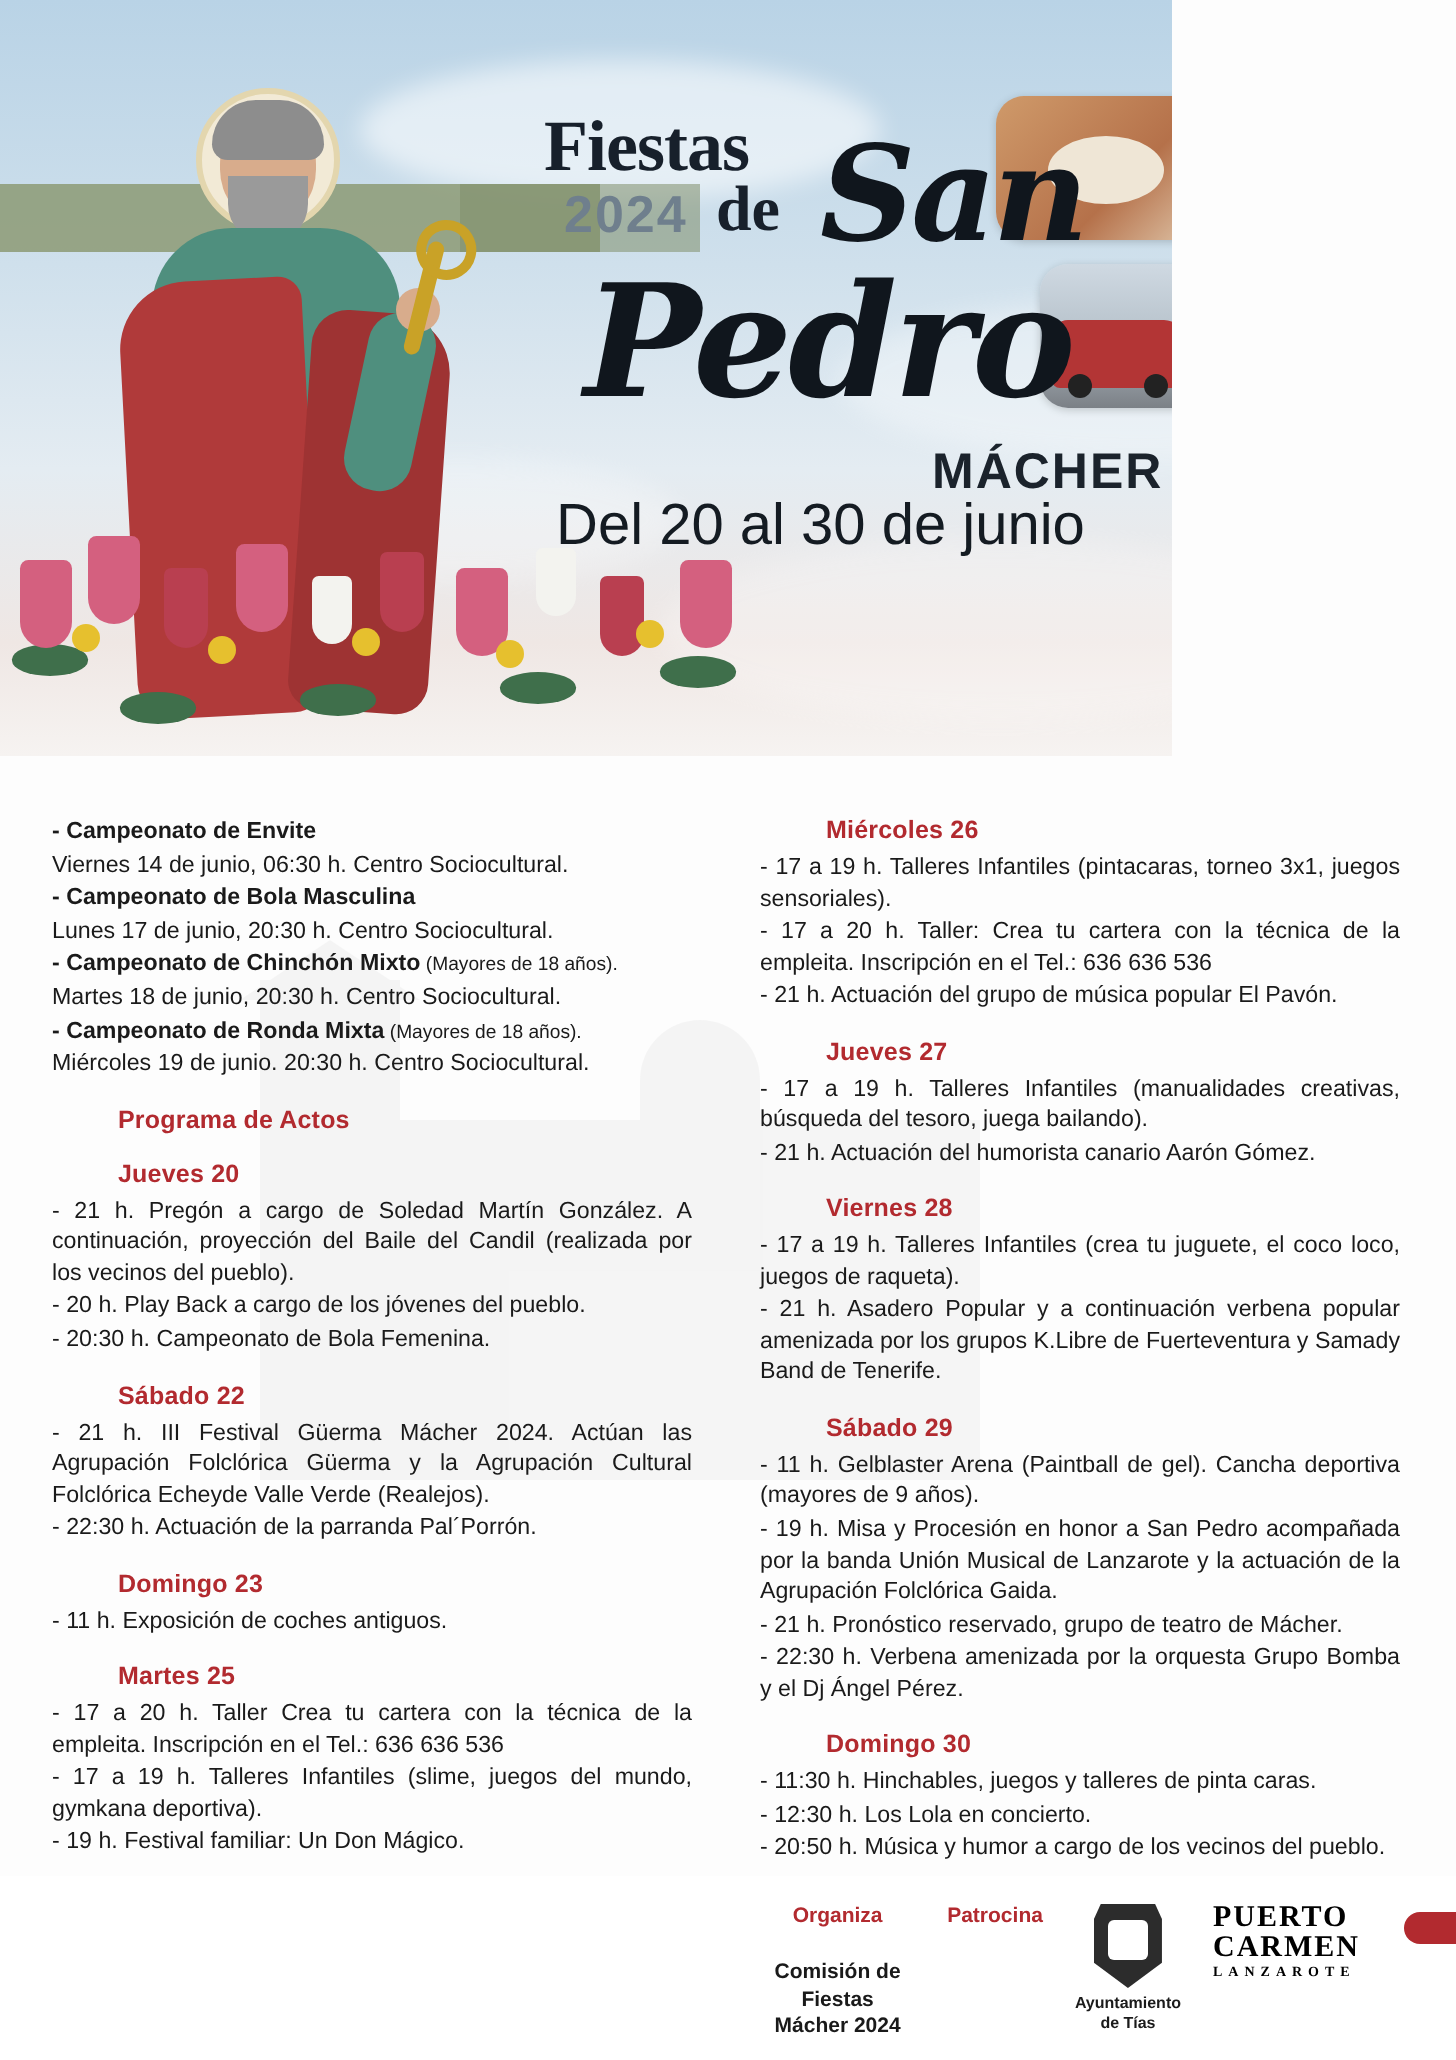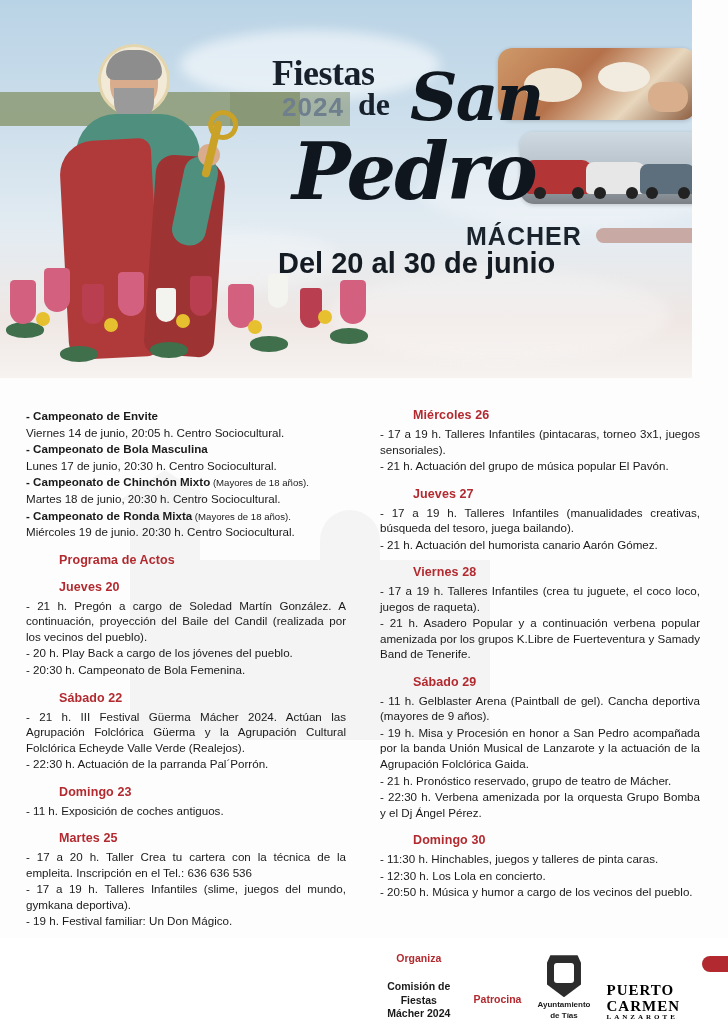--- a/index.html
+++ b/index.html
@@ -12,21 +12,21 @@
   .poster {
     position: relative;
     width: 728px; height: 1030px;
     background: #fdfdfd;
     overflow: hidden;
   }
 
   
   .hero {
     position: absolute; top: 0; left: 0;
-    width: 692px; height: 378px;
+    width: 586px; height: 378px;
     background: linear-gradient(180deg,#b9d3e6 0%, #cfe0ec 35%, #e4ecf2 62%, #efe7e4 85%, #f6f3f1 100%);
     overflow: hidden;
     text-align: right;
   }
   .cloud {
     position: absolute;
     background: rgba(255,255,255,0.55);
     border-radius: 50%;
     filter: blur(6px);
   }
@@ -165,21 +165,21 @@
     font-family: "Liberation Sans", sans-serif;
     font-weight: bold; font-size: 25px; color: #1b232c; letter-spacing: 1px;
   }
   .macher-bar {
     position:absolute; left: 596px; top: 228px; width: 112px; height: 15px;
     background: #c9a9a3; border-radius: 8px;
   }
   .t-dates {
     position: absolute; left: 278px; top: 247px;
     font-family: "Liberation Sans", sans-serif;
-    font-weight: bold; font-size: 29px; color: #141b22;
+    font-weight: normal; font-size: 29px; color: #141b22;
   }
 
   
   .church {
     position:absolute; left: 120px; top: 470px; width: 420px; height: 300px;
     opacity: .07;
   }
   .church .body{position:absolute;left:70px;top:90px;width:300px;height:180px;background:#8b8b8b;}
   .church .tower{position:absolute;left:10px;top:20px;width:70px;height:250px;background:#8b8b8b;}
   .church .roof{position:absolute;left:0px;top:0px;width:90px;height:30px;background:#8b8b8b;
@@ -217,21 +217,21 @@
   .line.bold { font-weight: bold; }
   .small { font-size: 9.6px; font-weight: normal; }
 
   
   .footer {
     position: absolute; bottom: 0; left: 0; width: 728px; height: 92px;
     background: #ffffff;
   }
   .footer-inner {
     position: absolute; left: 380px; top: 14px; width: 300px;
-    display: flex; align-items: flex-end; gap: 16px;
+    display: flex; align-items: flex-start; gap: 16px;
   }
   .f-col { text-align: center; }
   .f-label { color: #b22a2f; font-weight: bold; font-size: 10.5px; margin-bottom: 16px;}
   .f-text { font-weight: bold; font-size: 10.5px; color: #1a1a1a; line-height: 1.3;}
   .crest {
     width: 34px; height: 42px; margin: 0 auto 3px auto;
     background: #2c2c2c;
     clip-path: polygon(10% 0, 90% 0, 100% 18%, 100% 70%, 50% 100%, 0 70%, 0 18%);
     position: relative;
   }
@@ -333,21 +333,21 @@
   <div class="church">
     <div class="tower"></div>
     <div class="roof"></div>
     <div class="body"></div>
     <div class="dome"></div>
   </div>
 
   <div class="content">
     <div class="col col-left" id="col-left">
         <div class="line bold">- Campeonato de Envite</div>
-        <div class="line">Viernes 14 de junio, 20:05 h. Centro Sociocultural.</div>
+        <div class="line">Viernes 14 de junio, 06:30 h. Centro Sociocultural.</div>
         <div class="line bold">- Campeonato de Bola Masculina</div>
         <div class="line">Lunes 17 de junio, 20:30 h. Centro Sociocultural.</div>
         <div class="line bold">- Campeonato de Chinchón Mixto<span class="small"> (Mayores de 18 años).</span></div>
         <div class="line">Martes 18 de junio, 20:30 h. Centro Sociocultural.</div>
         <div class="line bold">- Campeonato de Ronda Mixta<span class="small"> (Mayores de 18 años).</span></div>
         <div class="line">Miércoles 19 de junio. 20:30 h. Centro Sociocultural.</div>
         <div class="hdr">Programa de Actos</div>
         <div class="hdr">Jueves 20</div>
         <div class="line">- 21 h. Pregón a cargo de Soledad Martín González. A continuación,  proyección del Baile del Candil (realizada por los vecinos del pueblo).</div>
         <div class="line">- 20 h. Play Back a cargo de los jóvenes del pueblo.</div>
@@ -358,20 +358,21 @@
         <div class="hdr">Domingo 23</div>
         <div class="line">- 11 h. Exposición de coches antiguos.</div>
         <div class="hdr">Martes 25</div>
         <div class="line">- 17 a 20 h. Taller Crea tu cartera con la técnica de la empleita. Inscripción en el Tel.: 636 636 536</div>
         <div class="line">- 17 a 19 h. Talleres Infantiles (slime, juegos del mundo, gymkana deportiva).</div>
         <div class="line">- 19 h. Festival familiar: Un Don Mágico.</div>
       </div>
     <div class="col col-right" id="col-right">
         <div class="hdr first">Miércoles 26</div>
         <div class="line">- 17 a 19 h. Talleres Infantiles (pintacaras, torneo 3x1, juegos sensoriales).</div>
+        <div class="line">- 17 a 20 h. Taller: Crea tu cartera con la técnica de la empleita. Inscripción en el Tel.: 636 636 536</div>
         <div class="line">- 21 h. Actuación del grupo de música popular El Pavón.</div>
         <div class="hdr">Jueves 27</div>
         <div class="line">- 17 a 19 h. Talleres Infantiles (manualidades creativas, búsqueda del tesoro, juega bailando).</div>
         <div class="line">- 21 h. Actuación del humorista canario Aarón Gómez.</div>
         <div class="hdr">Viernes 28</div>
         <div class="line">- 17 a 19 h. Talleres Infantiles (crea tu juguete, el coco loco, juegos de raqueta).</div>
         <div class="line">- 21 h. Asadero Popular y a continuación verbena popular amenizada por los grupos K.Libre de Fuerteventura y Samady Band de Tenerife.</div>
         <div class="hdr">Sábado 29</div>
         <div class="line">- 11 h. Gelblaster Arena (Paintball de gel). Cancha deportiva (mayores de 9 años).</div>
         <div class="line">- 19 h. Misa y Procesión en honor a San Pedro acompañada por la banda Unión Musical de Lanzarote y la actuación de la Agrupación Folclórica Gaida.</div>

